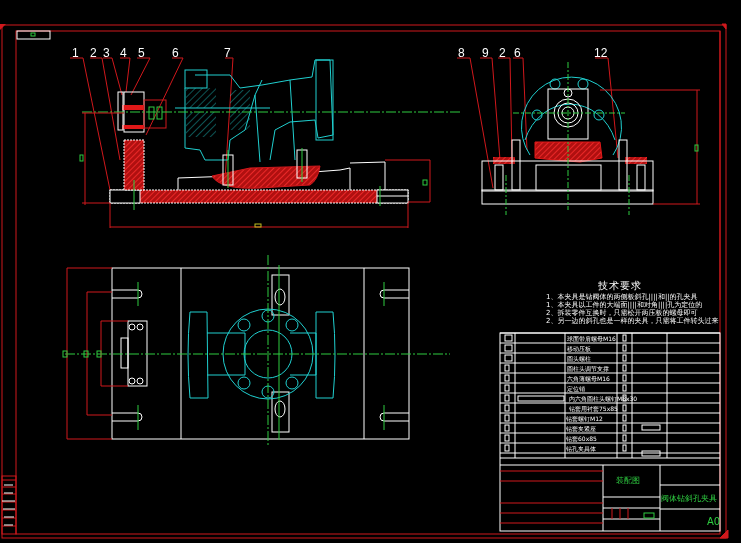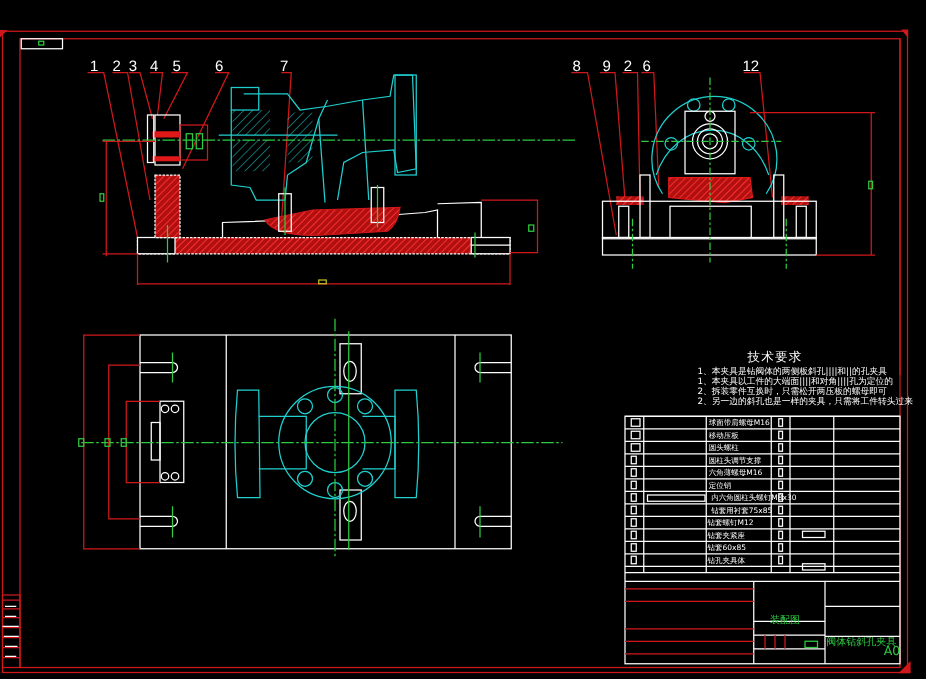--- a/index.html
+++ b/index.html
@@ -1,22 +1,22 @@
 <!DOCTYPE html>
 <html><head>
 <meta charset="utf-8">
 <style>
   html, body { margin: 0; padding: 0; background: #000; }
   body { width: 741px; height: 543px; overflow: hidden; position: relative; font-family: "DejaVu Sans", sans-serif; }
   #canvas { position: absolute; left: 0; top: 0; width: 741px; height: 543px; }
   .lbl { position: absolute; color: #fff; font-family: "Liberation Sans", sans-serif; font-size: 12px; line-height: 12px; }
   .tech-title { position: absolute; color: #fff; font-size: 10px; left: 598px; top: 279px; letter-spacing: 1px; text-align: right; }
-  .tech-line { position: absolute; color: #fff; font-size: 7px; line-height: 7px; white-space: nowrap; left: 546px; margin-left: 12px; }
+  .tech-line { position: absolute; color: #fff; font-size: 7px; line-height: 7px; white-space: nowrap; left: 546px; }
   .bom-text { position: absolute; color: #fff; font-size: 6px; line-height: 6px; white-space: nowrap; }
-  .title-green { position: absolute; color: #2ecc40; font-size: 8px; white-space: nowrap; margin-top: 15px; }
+  .title-green { position: absolute; color: #2ecc40; font-size: 8px; white-space: nowrap; }
   .sheet { position: absolute; color: #2ecc40; font-size: 10px; margin-left: 23px; }
 </style>
 </head>
 <body>
 
 <svg id="canvas" viewBox="0 0 741 543" xmlns="http://www.w3.org/2000/svg">
   <defs>
     <pattern id="hatchRed" width="4" height="4" patternUnits="userSpaceOnUse" patternTransform="rotate(45)">
       <rect width="4" height="4" fill="#b01010"></rect>
       <line x1="0" y1="0" x2="0" y2="4" stroke="#ff3030" stroke-width="1.5"></line>

